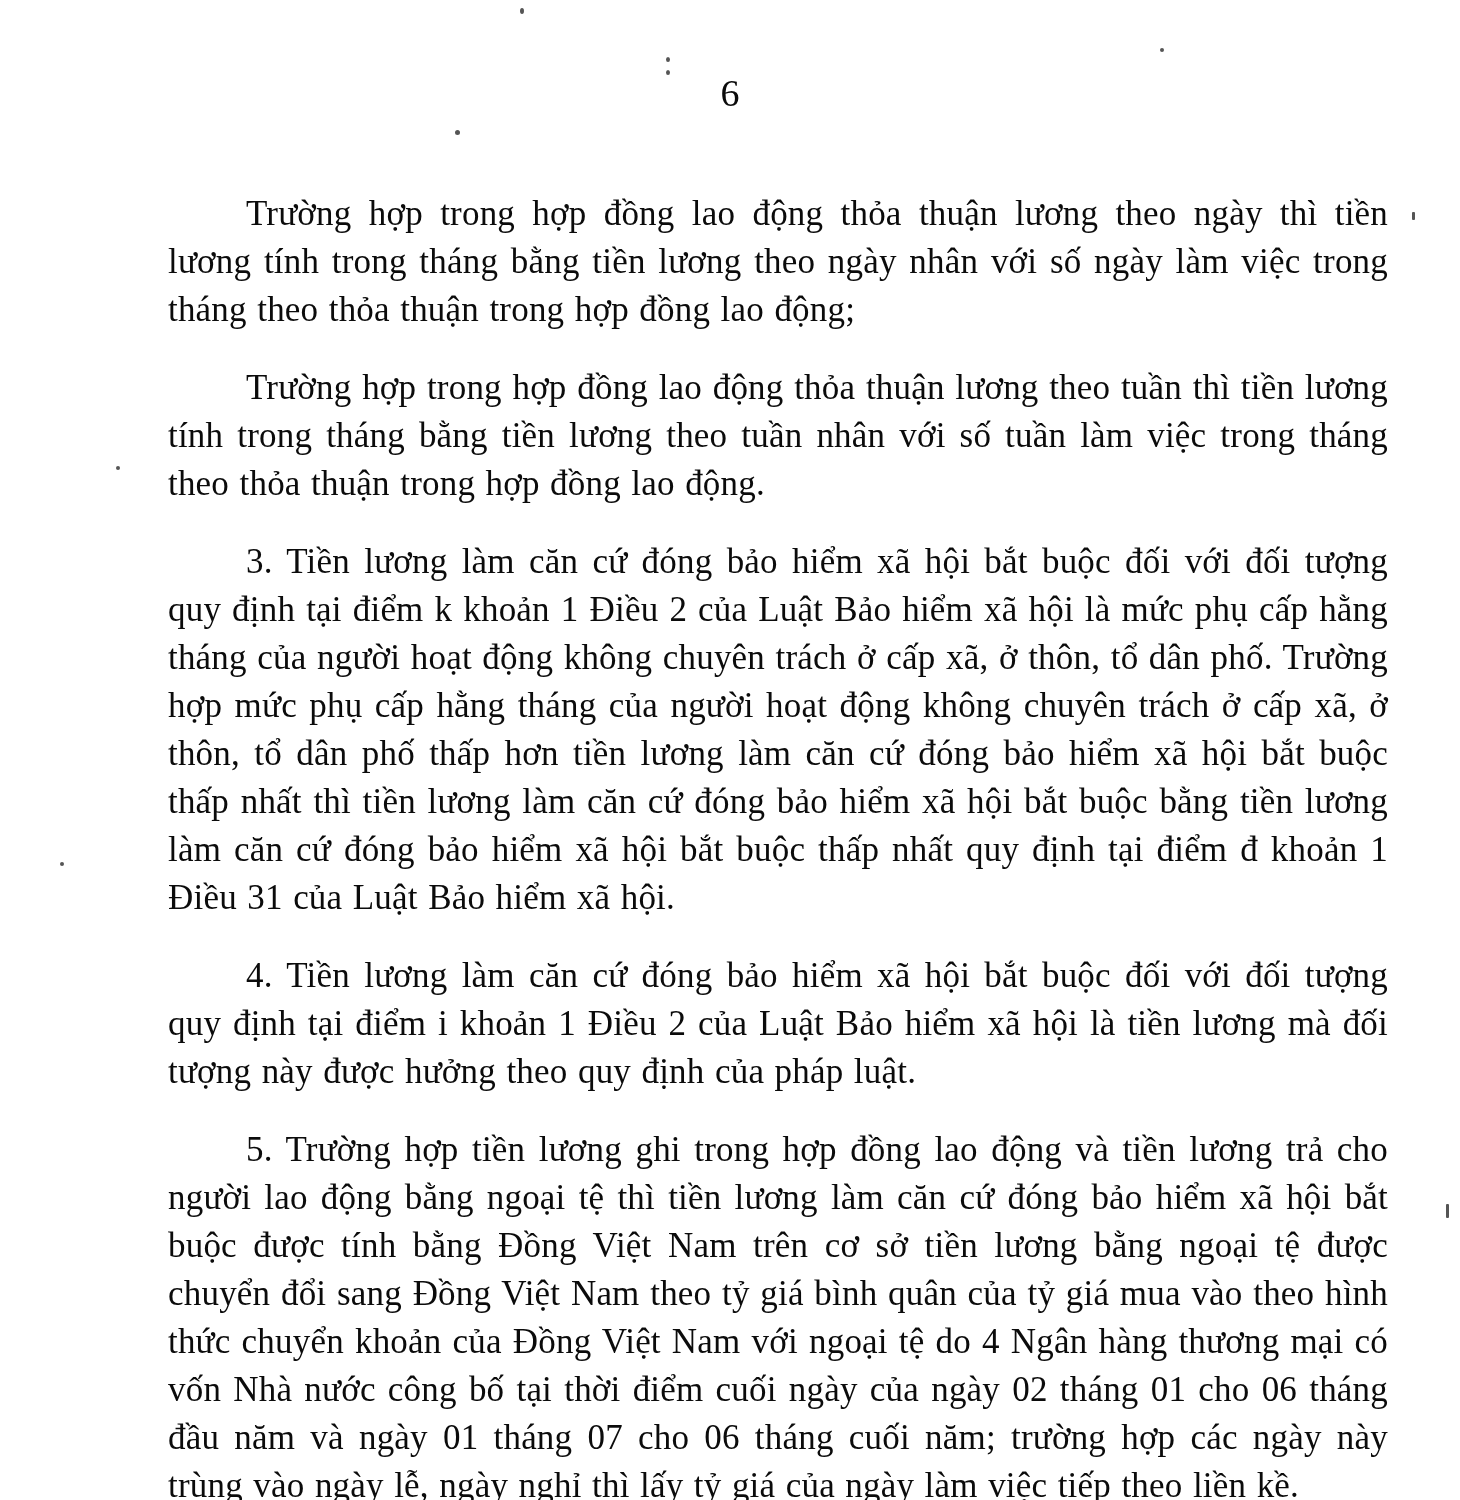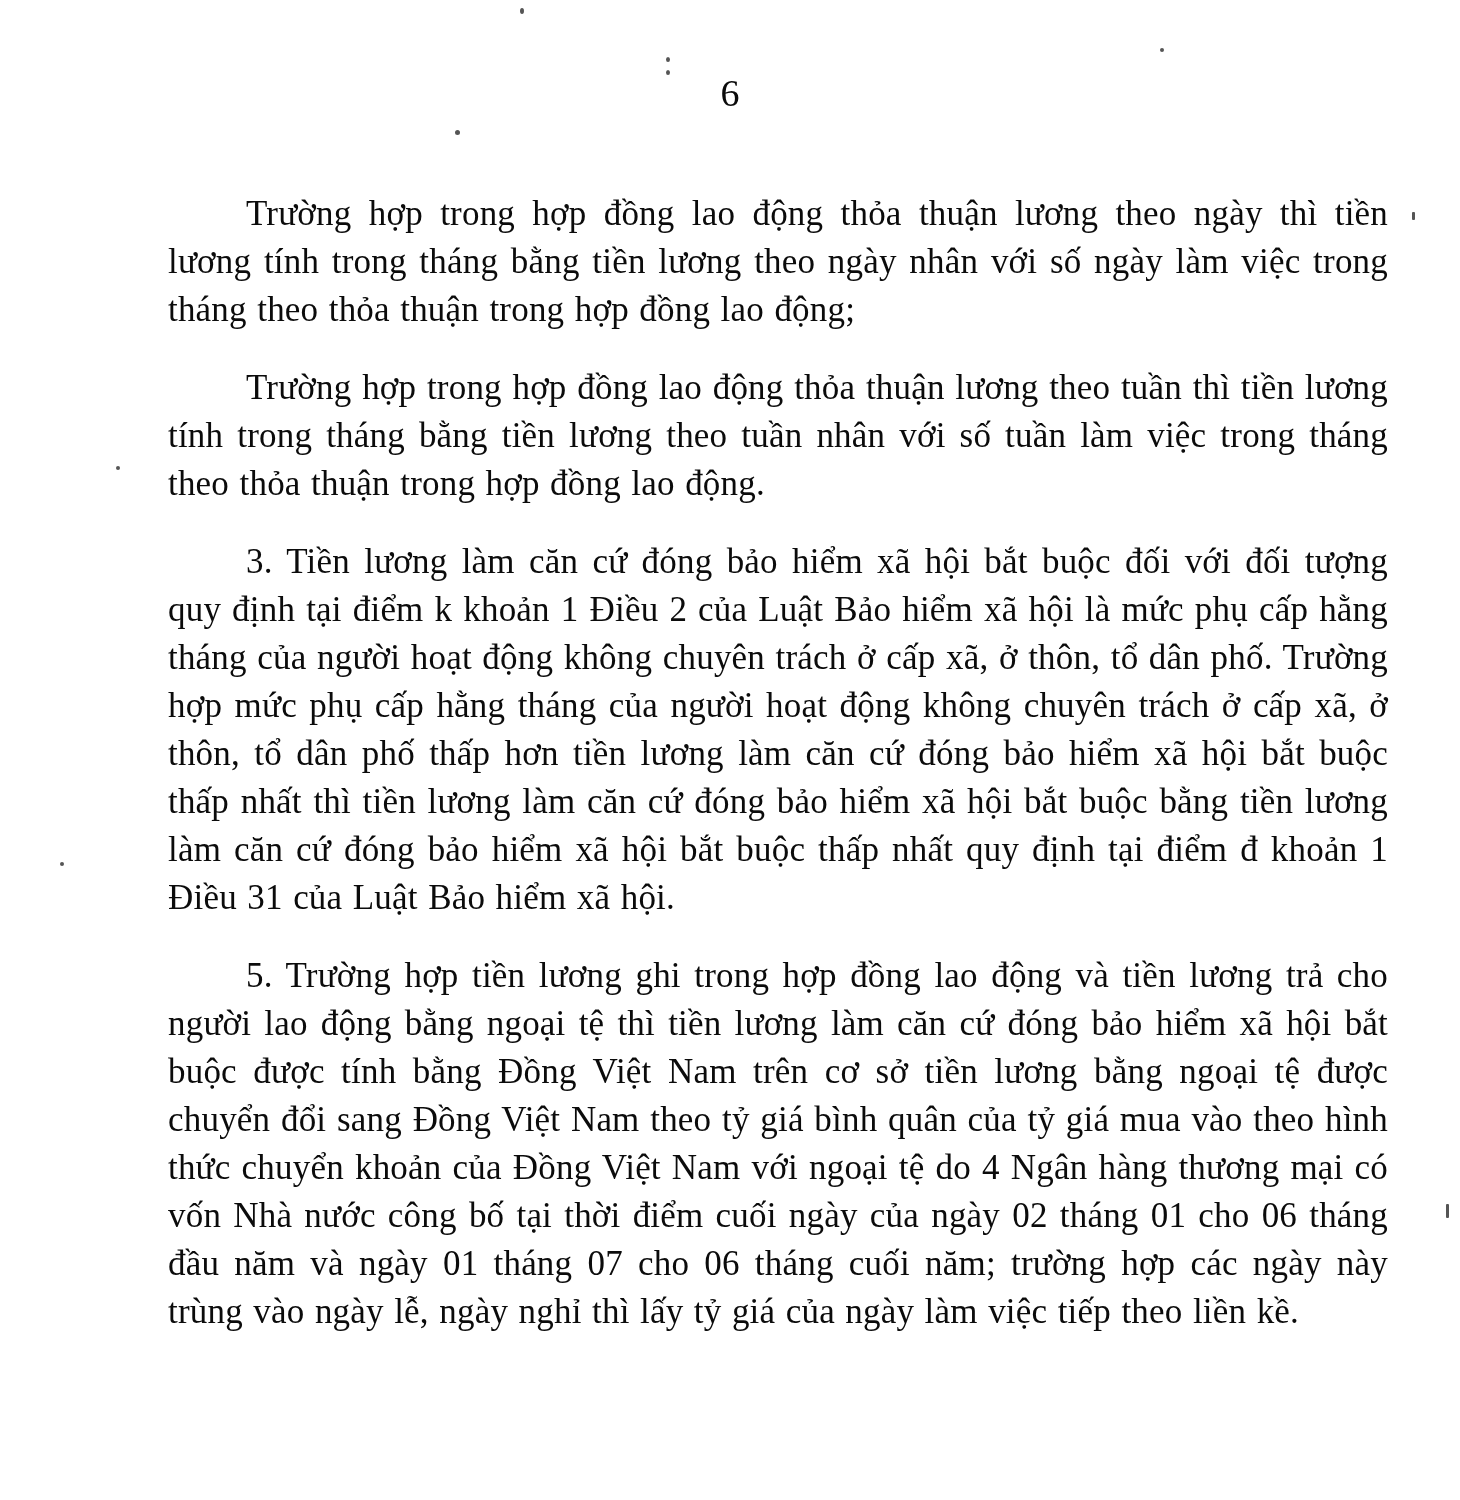--- a/index.html
+++ b/index.html
@@ -48,20 +48,21 @@
 <body>
 
 <div class="page">
 
   <div class="page-number">6</div>
 
   <div class="content">
     <p>Trường hợp trong hợp đồng lao động thỏa thuận lương theo ngày thì tiền lương tính trong tháng bằng tiền lương theo ngày nhân với số ngày làm việc trong tháng theo thỏa thuận trong hợp đồng lao động;</p>
     <p>Trường hợp trong hợp đồng lao động thỏa thuận lương theo tuần thì tiền lương tính trong tháng bằng tiền lương theo tuần nhân với số tuần làm việc trong tháng theo thỏa thuận trong hợp đồng lao động.</p>
     <p>3. Tiền lương làm căn cứ đóng bảo hiểm xã hội bắt buộc đối với đối tượng quy định tại điểm k khoản 1 Điều 2 của Luật Bảo hiểm xã hội là mức phụ cấp hằng tháng của người hoạt động không chuyên trách ở cấp xã, ở thôn, tổ dân phố. Trường hợp mức phụ cấp hằng tháng của người hoạt động không chuyên trách ở cấp xã, ở thôn, tổ dân phố thấp hơn tiền lương làm căn cứ đóng bảo hiểm xã hội bắt buộc thấp nhất thì tiền lương làm căn cứ đóng bảo hiểm xã hội bắt buộc bằng tiền lương làm căn cứ đóng bảo hiểm xã hội bắt buộc thấp nhất quy định tại điểm đ khoản 1 Điều 31 của Luật Bảo hiểm xã hội.</p>
+    <p>4. Tiền lương làm căn cứ đóng bảo hiểm xã hội bắt buộc đối với đối tượng quy định tại điểm i khoản 1 Điều 2 của Luật Bảo hiểm xã hội là tiền lương mà đối tượng này được hưởng theo quy định của pháp luật.</p>
     <p>5. Trường hợp tiền lương ghi trong hợp đồng lao động và tiền lương trả cho người lao động bằng ngoại tệ thì tiền lương làm căn cứ đóng bảo hiểm xã hội bắt buộc được tính bằng Đồng Việt Nam trên cơ sở tiền lương bằng ngoại tệ được chuyển đổi sang Đồng Việt Nam theo tỷ giá bình quân của tỷ giá mua vào theo hình thức chuyển khoản của Đồng Việt Nam với ngoại tệ do 4 Ngân hàng thương mại có vốn Nhà nước công bố tại thời điểm cuối ngày của ngày 02 tháng 01 cho 06 tháng đầu năm và ngày 01 tháng 07 cho 06 tháng cuối năm; trường hợp các ngày này trùng vào ngày lễ, ngày nghỉ thì lấy tỷ giá của ngày làm việc tiếp theo liền kề.</p>
   </div>
 
   <div class="artifact" style="left:520px; top:8px; width:4px; height:6px;"></div>
   <div class="artifact" style="left:666px; top:57px; width:4px; height:5px;"></div>
   <div class="artifact" style="left:666px; top:70px; width:4px; height:5px;"></div>
   <div class="artifact" style="left:1160px; top:48px; width:4px; height:4px;"></div>
   <div class="artifact" style="left:455px; top:130px; width:5px; height:5px;"></div>
   <div class="artifact" style="left:116px; top:466px; width:4px; height:4px;"></div>
   <div class="artifact" style="left:60px; top:862px; width:4px; height:4px;"></div>

